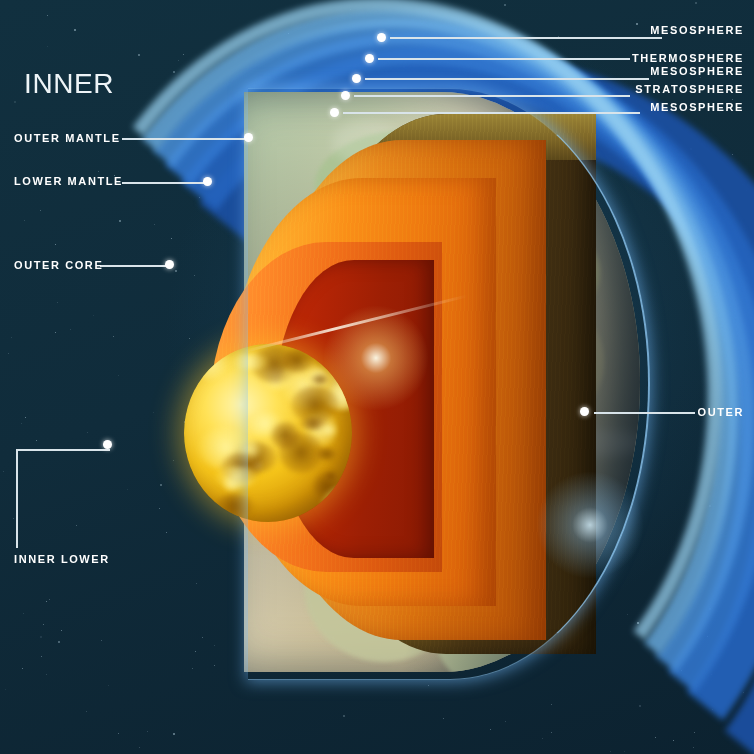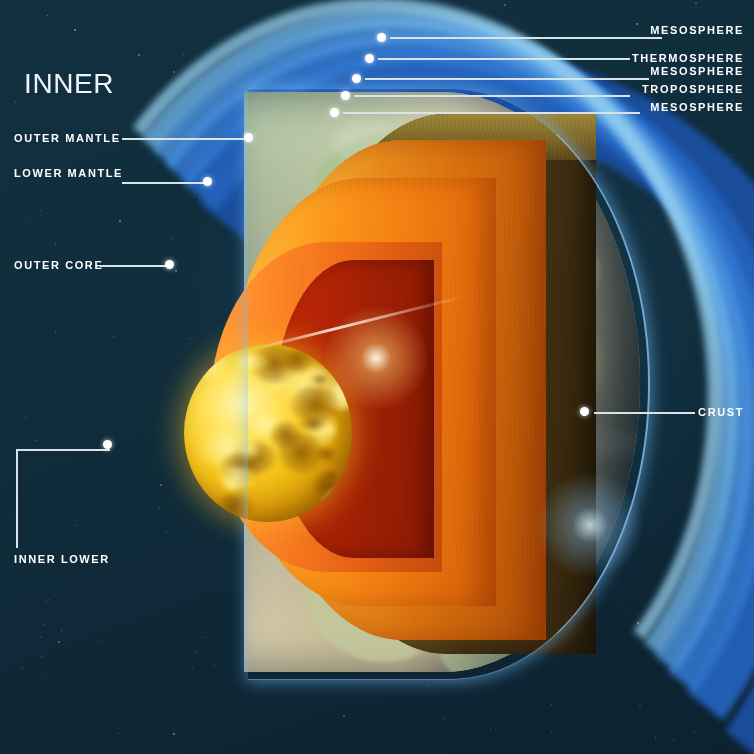--- a/index.html
+++ b/index.html
@@ -396,35 +396,35 @@
       <div class="dot" style="left: 377px; top: 33px;"></div>
       <div class="callout-label" style="top: 24px; left: auto; right: 10px;">MESOSPHERE</div>
       <div class="leader" style="left: 378px; top: 58px; width: 252px;"></div>
       <div class="dot" style="left: 365px; top: 54px;"></div>
       <div class="callout-label" style="top: 52px; left: auto; right: 10px;">THERMOSPHERE</div>
       <div class="leader" style="left: 365px; top: 78px; width: 284px;"></div>
       <div class="dot" style="left: 352px; top: 74px;"></div>
       <div class="callout-label" style="top: 65px; left: auto; right: 10px;">MESOSPHERE</div>
       <div class="leader" style="left: 354px; top: 95px; width: 276px;"></div>
       <div class="dot" style="left: 341px; top: 91px;"></div>
-      <div class="callout-label" style="top: 83px; left: auto; right: 10px;">TROPOSPHERE</div>
+      <div class="callout-label" style="top: 83px; left: auto; right: 10px;">STRATOSPHERE</div>
       <div class="leader" style="left: 343px; top: 112px; width: 297px;"></div>
       <div class="dot" style="left: 330px; top: 108px;"></div>
       <div class="callout-label" style="top: 101px; left: auto; right: 10px;">MESOSPHERE</div>
       <div class="leader" style="left: 122px; top: 138px; width: 128px;"></div>
       <div class="dot" style="left: 244px; top: 133px;"></div>
       <div class="callout-label" style="top: 132px; left: 14px;">OUTER MANTLE</div>
       <div class="leader" style="left: 122px; top: 182px; width: 87px;"></div>
       <div class="dot" style="left: 203px; top: 177px;"></div>
-      <div class="callout-label" style="top: 167px; left: 14px;">LOWER MANTLE</div>
+      <div class="callout-label" style="top: 175px; left: 14px;">LOWER MANTLE</div>
       <div class="leader" style="left: 100px; top: 265px; width: 72px;"></div>
       <div class="dot" style="left: 165px; top: 260px;"></div>
       <div class="callout-label" style="top: 259px; left: 14px;">OUTER CORE</div>
       <div class="leader" style="left: 594px; top: 412px; width: 101px;"></div>
       <div class="dot" style="left: 580px; top: 407px;"></div>
-      <div class="callout-label" style="top: 406px; left: auto; right: 10px;">CRUST</div>
+      <div class="callout-label" style="top: 406px; left: auto; right: 10px;">OUTER</div>
       <div class="leader" style="left: 16px; top: 449px; width: 94px;"></div>
       <div class="leader-v" style="left: 16px; top: 449px; height: 99px;"></div>
       <div class="dot" style="left: 103px; top: 440px;"></div>
       <div class="callout-label" style="top: 553px; left: 14px;">INNER LOWER</div>
     </div>
 
 </div>
 
 </body></html>

